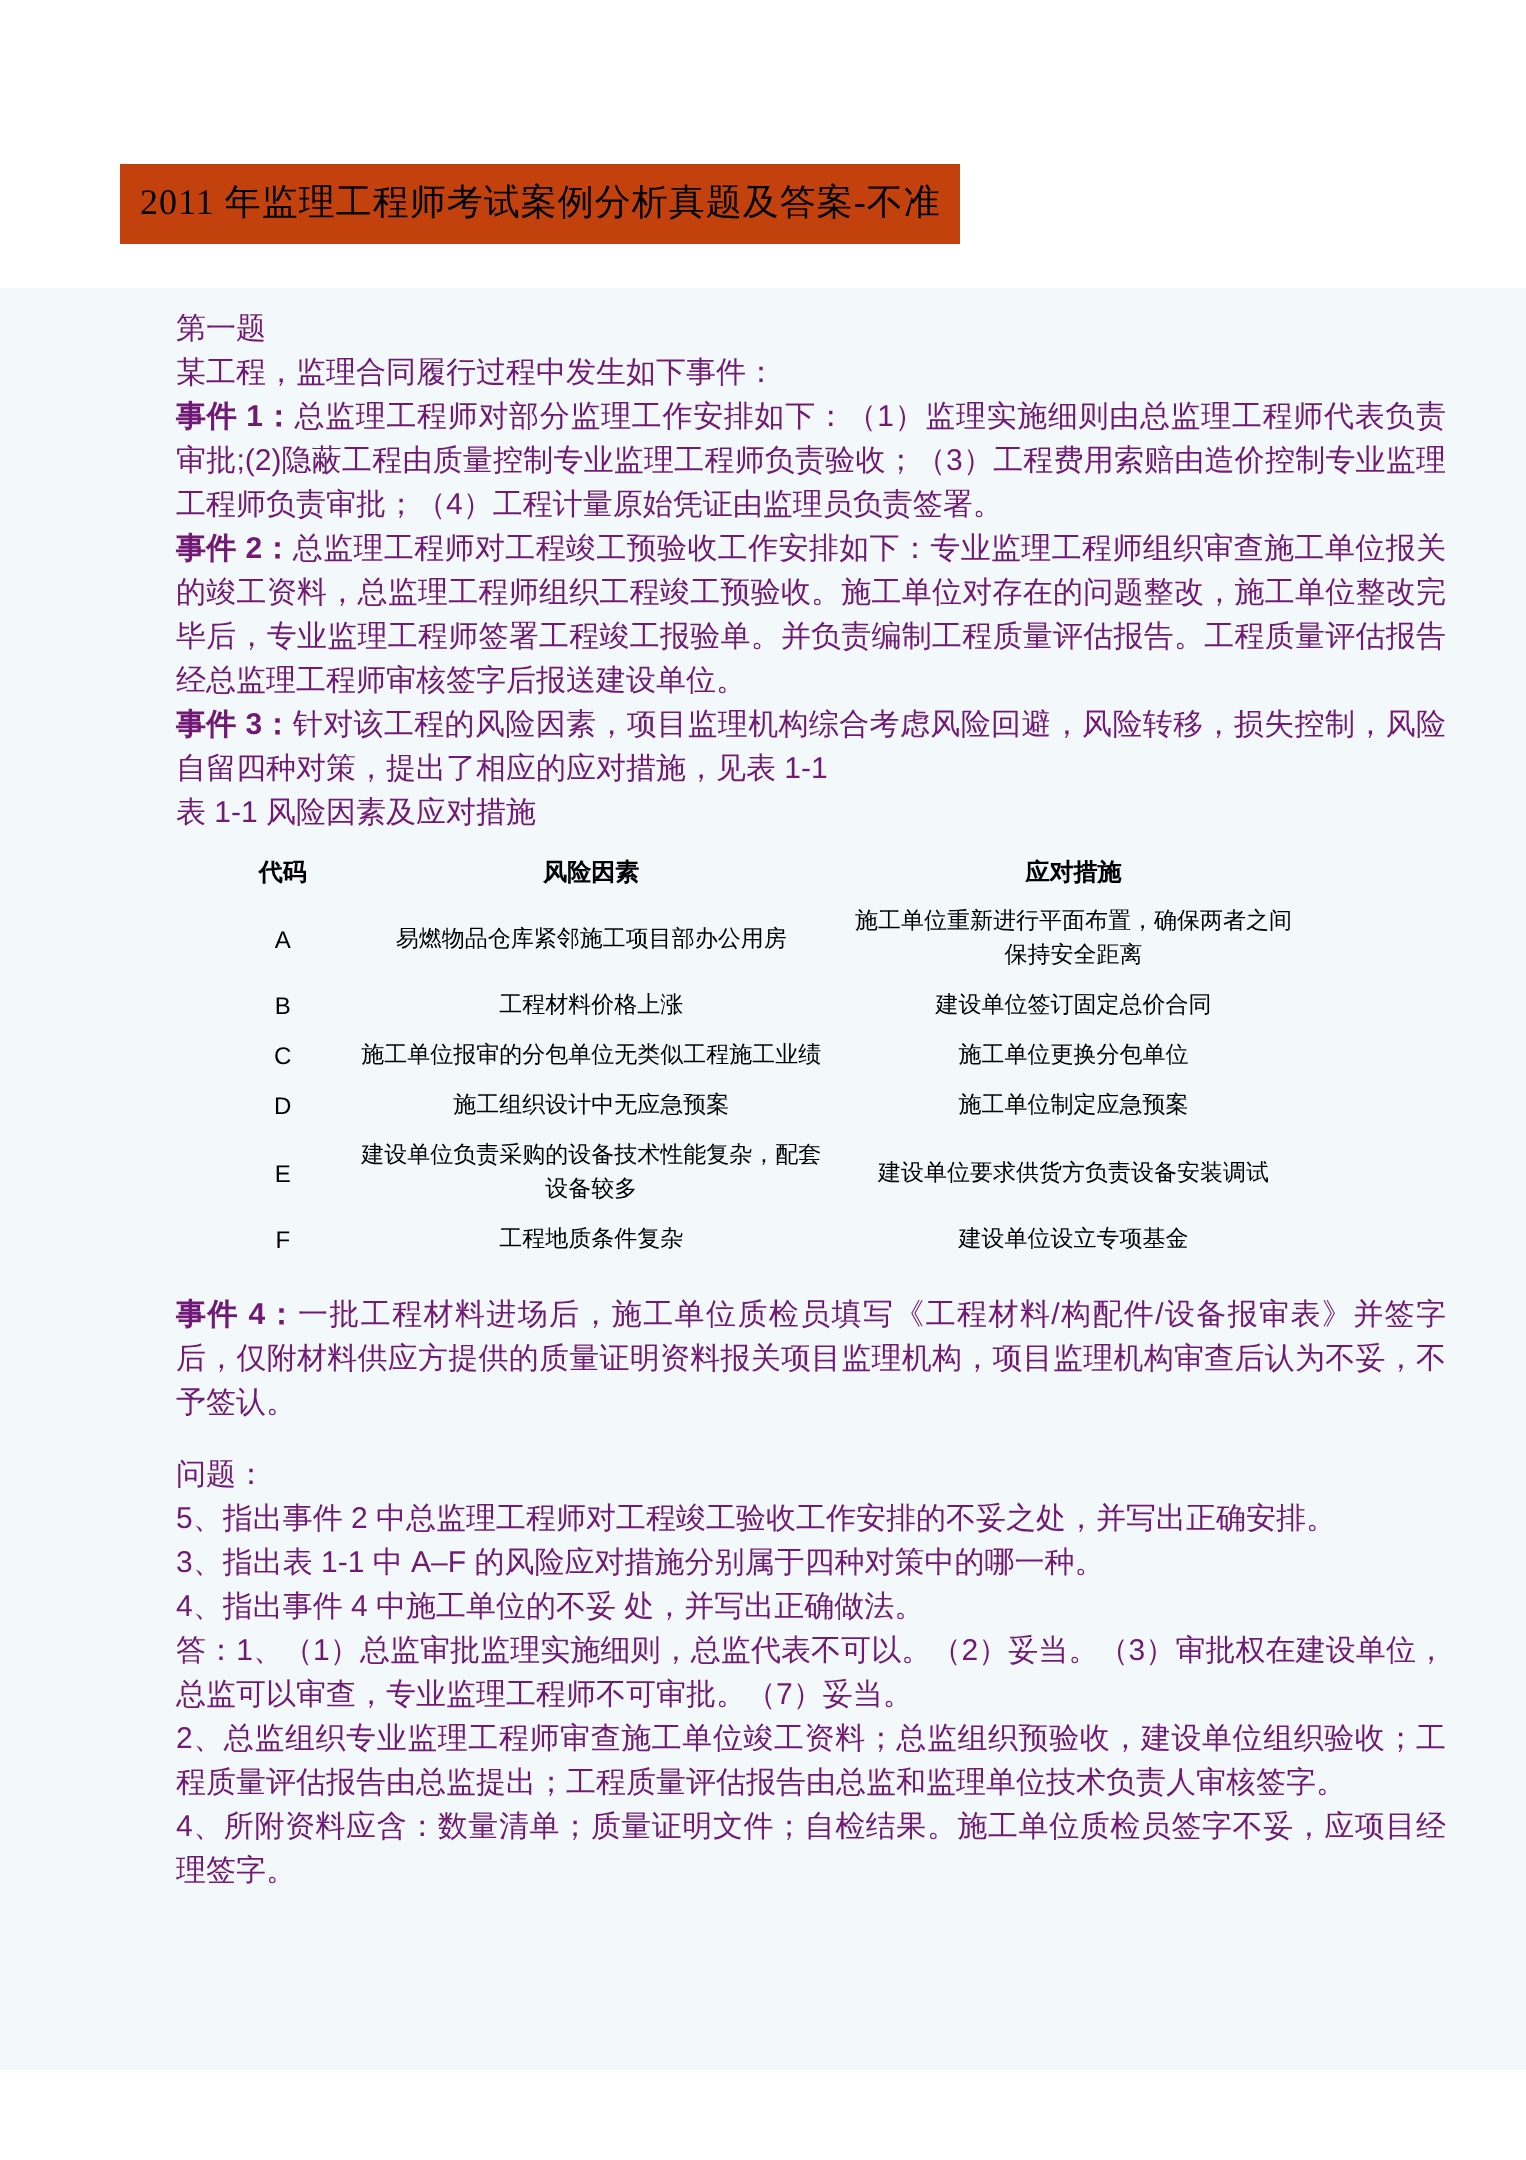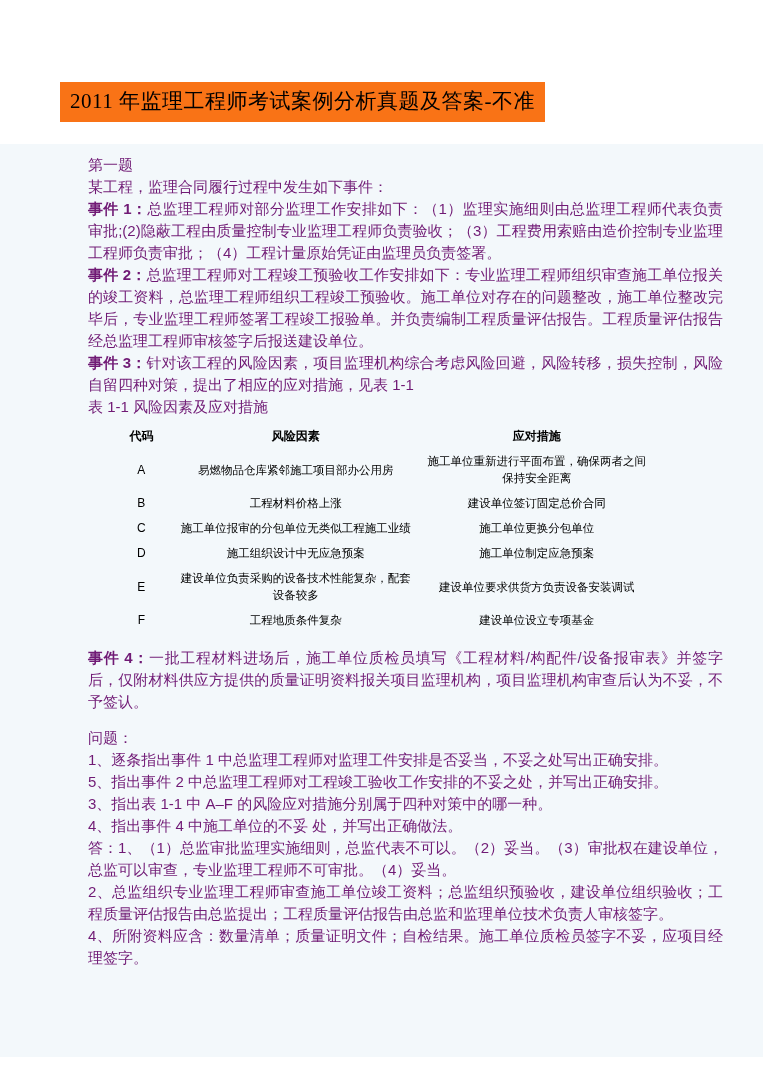--- a/index.html
+++ b/index.html
@@ -21,22 +21,22 @@
     padding: 0;
     position: relative;
     background: #ffffff;
   }
   .title-wrap {
     margin: 82px 0 0 0;
     padding: 0 60px;
   }
   .doc-title {
     display: inline-block;
-    background: #f97316;
-    font-size: 21px;
+    background: #c2410c;
+    font-size: 18px;
     line-height: 30px;
     padding: 4px 10px 6px 10px;
     font-family: "Liberation Serif", "DejaVu Serif", serif;
     color: #000;
     letter-spacing: 0.5px;
     white-space: nowrap;
   }
   .body-block {
     margin-top: 22px;
     background: #f3f8fb;
@@ -146,27 +146,26 @@
 
     <div class="spacer-md"></div>
 
     <p class="para"><b>事件 4：</b><span>一批工程材料进场后，施工单位质检员填写《工程材料/构配件/设备报审表》并签字后，仅附材料供应方提供的质量证明资料报关项目监理机构，项目监理机构审查后认为不妥，不予签认。</span></p>
 
     <div class="spacer-md"></div>
 
     <p class="para">问题：</p>
 
     <div class="q-list">
-      <p class="para">1、逐条指出事件 1 中总监理工程师对监理工件安排是否妥当，不妥之处写出正确安排。</p>
       <p class="para">5、指出事件 2 中总监理工程师对工程竣工验收工作安排的不妥之处，并写出正确安排。</p>
       <p class="para">3、指出表 1-1 中 A–F 的风险应对措施分别属于四种对策中的哪一种。</p>
       <p class="para">4、指出事件 4 中施工单位的不妥 处，并写出正确做法。</p>
     </div>
 
     <div class="q-list">
-      <p class="para">答：1、（1）总监审批监理实施细则，总监代表不可以。（2）妥当。（3）审批权在建设单位，总监可以审查，专业监理工程师不可审批。（4）妥当。</p>
+      <p class="para">答：1、（1）总监审批监理实施细则，总监代表不可以。（2）妥当。（3）审批权在建设单位，总监可以审查，专业监理工程师不可审批。（7）妥当。</p>
       <p class="para">2、总监组织专业监理工程师审查施工单位竣工资料；总监组织预验收，建设单位组织验收；工程质量评估报告由总监提出；工程质量评估报告由总监和监理单位技术负责人审核签字。</p>
       <p class="para">4、所附资料应含：数量清单；质量证明文件；自检结果。施工单位质检员签字不妥，应项目经理签字。</p>
     </div>
 
     <div class="tail-space"></div>
   </div>
 </div>
 
 </body></html>

